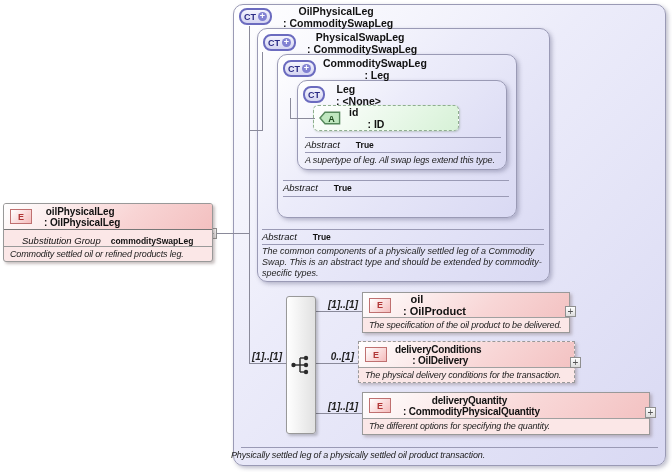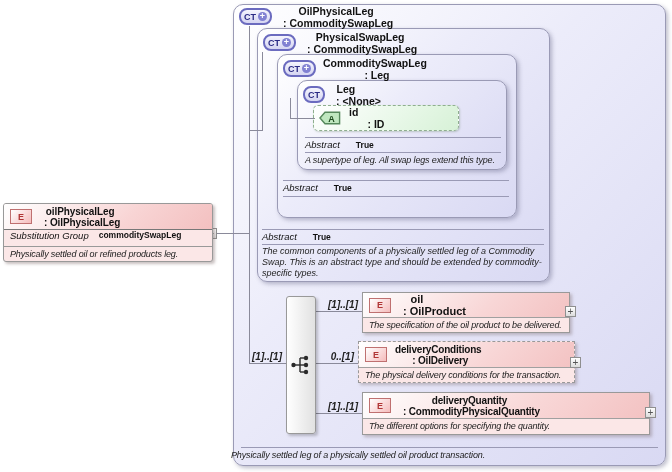--- a/index.html
+++ b/index.html
@@ -54,21 +54,21 @@
   
   .sq{width:11px;height:11px;border:1px solid #8f8f8f;
       background:linear-gradient(#ffffff,#dcdcdc);color:#555;
       font-size:10px;line-height:9px;text-align:center;font-weight:normal;}
   
   .leftcard{border:1px solid #999;border-radius:3px;background:#fbe7e7;
             box-shadow:2px 2px 3px rgba(120,100,100,.4);overflow:hidden;}
   .lhdr{display:flex;align-items:center;gap:8px;padding-left:6px;height:25px;
         background:linear-gradient(135deg,#ffffff 0%,#f8d4d4 60%,#f3c0c0 100%);
         border-bottom:1px solid #777;}
-  .lrow{display:flex;align-items:flex-start;height:16px;padding:0 6px;border-bottom:1px solid #999;}
+  .lrow{display:flex;align-items:flex-end;height:16px;padding:0 18px;border-bottom:1px solid #999;}
 </style>
 </head>
 <body>
 
 <div id="stage">
 
   <div class="abs ctbox" style="left:233px;top:4px;width:433px;height:462px;"></div>
   <div class="abs ctbox" style="left:257px;top:28px;width:293px;height:254px;"></div>
   <div class="abs ctbox" style="left:277px;top:54px;width:240px;height:164px;"></div>
   <div class="abs ctbox" style="left:297px;top:80px;width:210px;height:90px;"></div>
@@ -225,16 +225,16 @@
       <span class="ebadge">E</span>
       <span class="title" style="font-size:10px;letter-spacing:-0.1px;">
         <span class="nm">oilPhysicalLeg</span>
         <span class="tp">: OilPhysicalLeg</span>
       </span>
     </div>
     <div class="lrow">
       <span class="abslbl">Substitution Group</span>
       <span class="absval" style="margin-left:10px;">commoditySwapLeg</span>
     </div>
-    <div class="desc one" style="padding:2px 6px;">Physically settled oil or refined products leg.</div>
+    <div class="desc one" style="padding:2px 6px;">Commodity settled oil or refined products leg.</div>
   </div>
 
 </div>
 
 </body></html>

